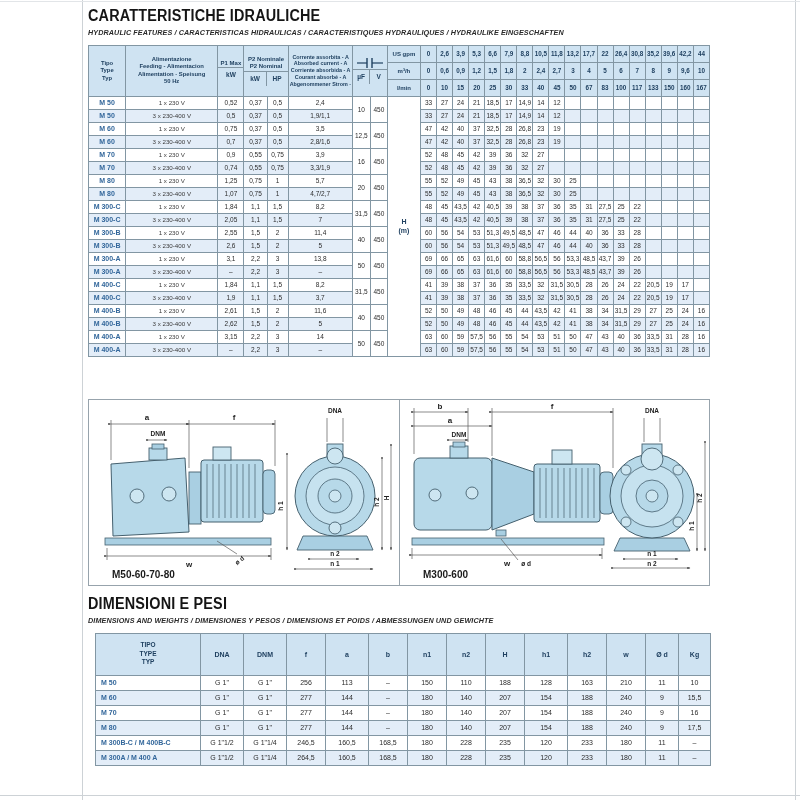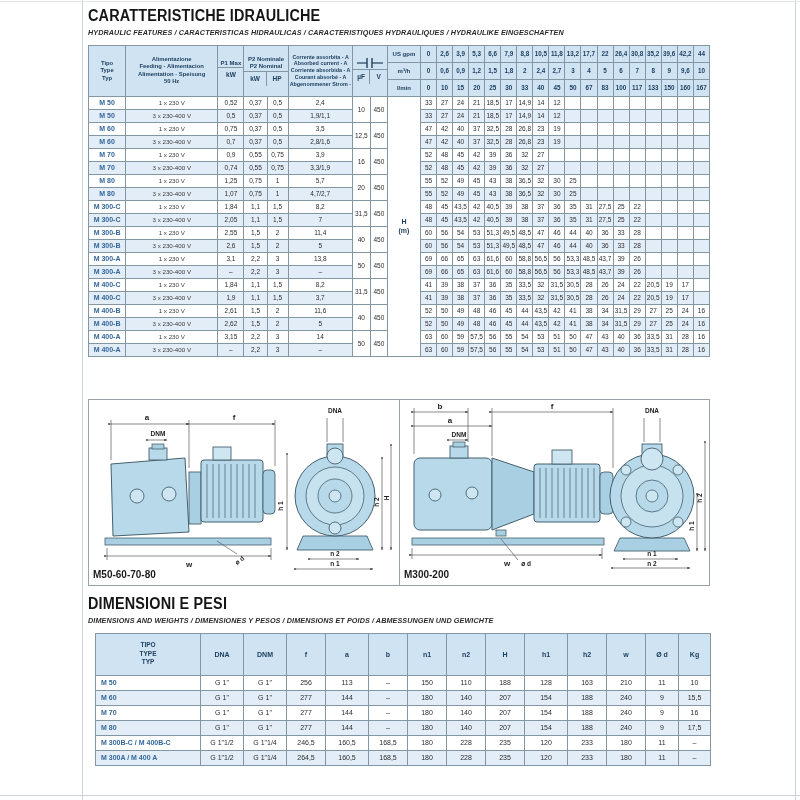--- a/index.html
+++ b/index.html
@@ -36,21 +36,21 @@
   .hyd tbody tr.base td { background:#ffffff; }
   .hyd tbody td.model { color:#33679b; font-weight:bold; font-size:7px; }
   .hyd tbody td.supply { font-size:6.2px; color:#3a3a3a; }
   .hyd tbody td.hlbl { font-size:7px; color:#1f4060; font-weight:bold; background:#fff; }
   .hyd tbody td.hlbl div { line-height:1.3; }
 
   
   .diagrams { margin-top:42px; width:622px; height:187px; border:1px solid #97a3ac; display:flex; position:relative; background:#fff; }
   .dia-half { position:relative; flex:1; }
   .dia-half + .dia-half { border-left:1px solid #97a3ac; }
-  .dia-caption { position:absolute; left:4px; bottom:5px; font-size:10px; font-weight:bold; color:#1b1b1b; }
+  .dia-caption { position:absolute; left:23px; bottom:5px; font-size:10px; font-weight:bold; color:#1b1b1b; }
   svg text { font-family:"Liberation Sans", sans-serif; }
   .dimtxt { font-size:8px; font-weight:bold; fill:#222; }
   .dimtxt-s { font-size:6.5px; font-weight:bold; fill:#222; }
 
   
   .dims-wrap { margin-top:10px; }
   table.dims { border-collapse:collapse; table-layout:fixed; width:615px; margin-left:7px; margin-top:8px; border:1px solid #41525e; }
   .dims td, .dims th { border:1px solid #8296a3; text-align:center; vertical-align:middle; overflow:hidden; white-space:nowrap; padding:0; }
   .dims thead th { background:#cfe3f2; color:#1f4060; font-weight:bold; font-size:7px; height:42px; }
   .dims thead th .tl { font-size:6.5px; line-height:1.35; }
@@ -920,21 +920,21 @@
         <text x="152" y="9" text-anchor="middle" class="dimtxt">f</text>
         <text x="59" y="37" text-anchor="middle" class="dimtxt-s">DNM</text>
         <text x="252" y="13" text-anchor="middle" class="dimtxt-s">DNA</text>
         <text x="107" y="166" text-anchor="middle" class="dimtxt">w</text>
         <text x="126" y="166" text-anchor="middle" class="dimtxt-s">ø d</text>
         <text x="294" y="126" text-anchor="middle" class="dimtxt-s" transform="rotate(-90 294 126)">h 1</text>
         <text x="302" y="98" text-anchor="middle" class="dimtxt-s" transform="rotate(-90 302 98)">h 2</text>
         <text x="252" y="156" text-anchor="middle" class="dimtxt-s">n 1</text>
         <text x="252" y="166" text-anchor="middle" class="dimtxt-s">n 2</text>
       </svg>
-      <div class="dia-caption">M300-200</div>
+      <div class="dia-caption">M300-600</div>
     </div>
   </div>
 
   <div class="dims-wrap">
     <div class="sec-title">DIMENSIONI E PESI</div>
     <div class="sec-sub">DIMENSIONS AND WEIGHTS / DIMENSIONES Y PESOS / DIMENSIONS ET POIDS / ABMESSUNGEN UND GEWICHTE</div>
 
     <table class="dims">
       <colgroup>
         <col style="width:105px">

